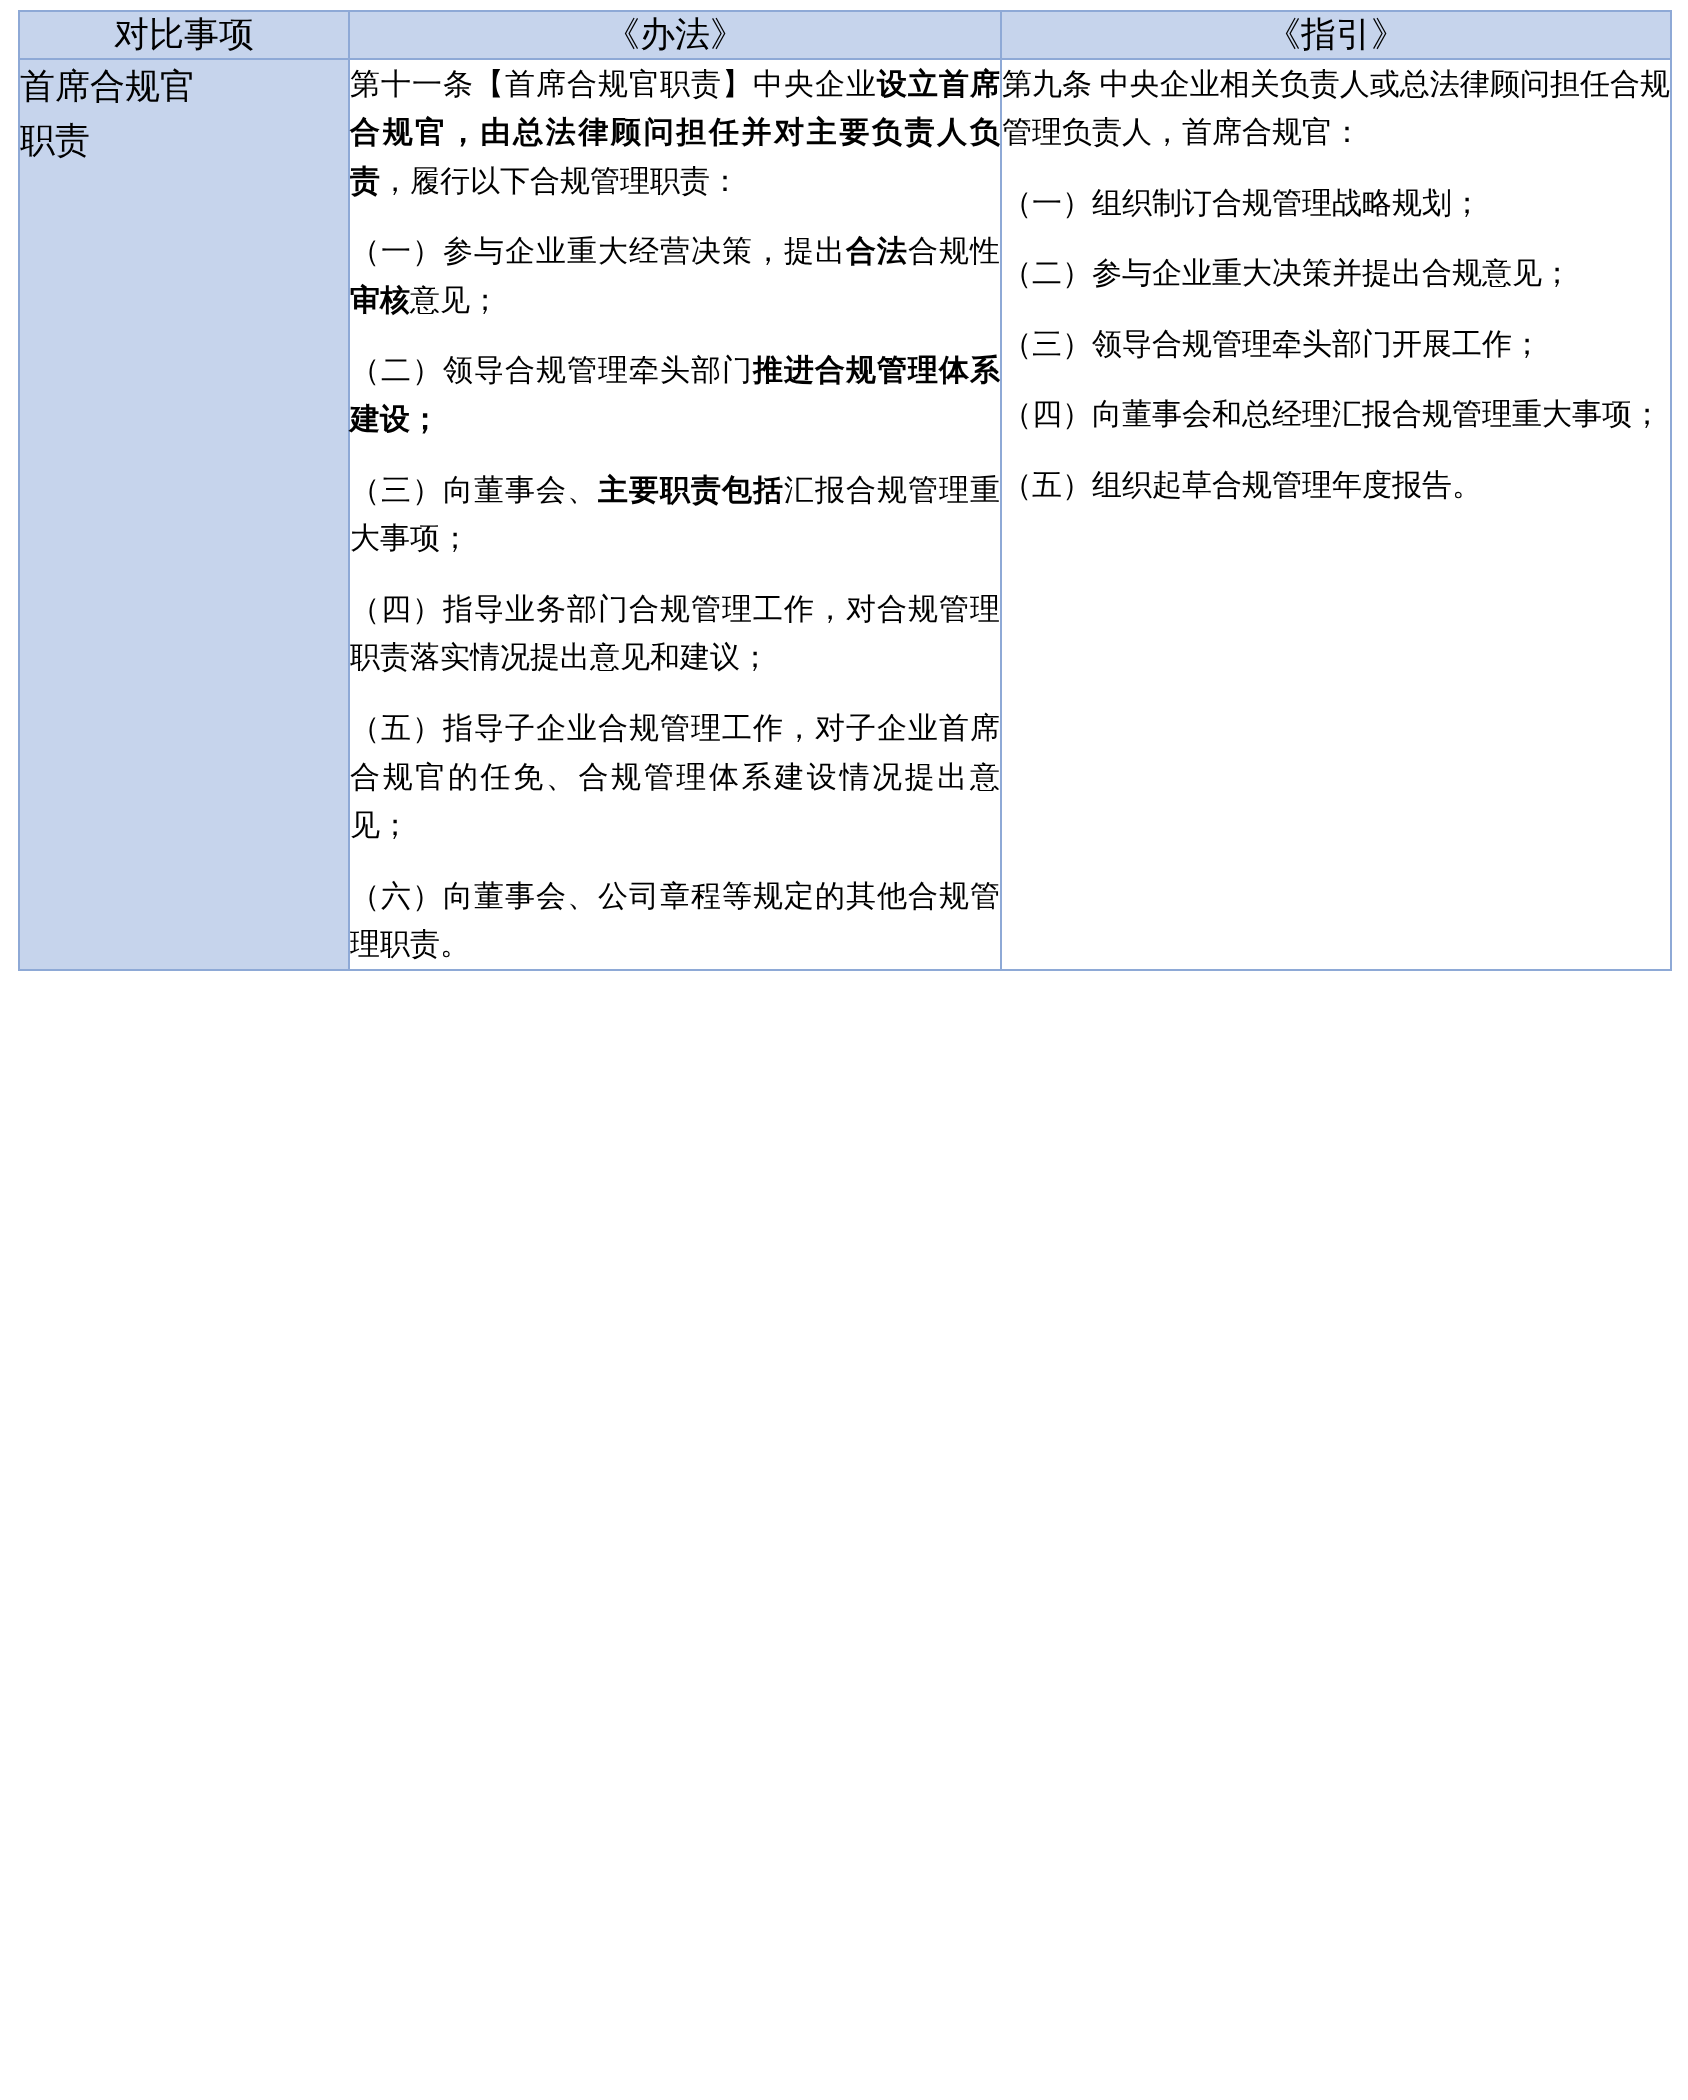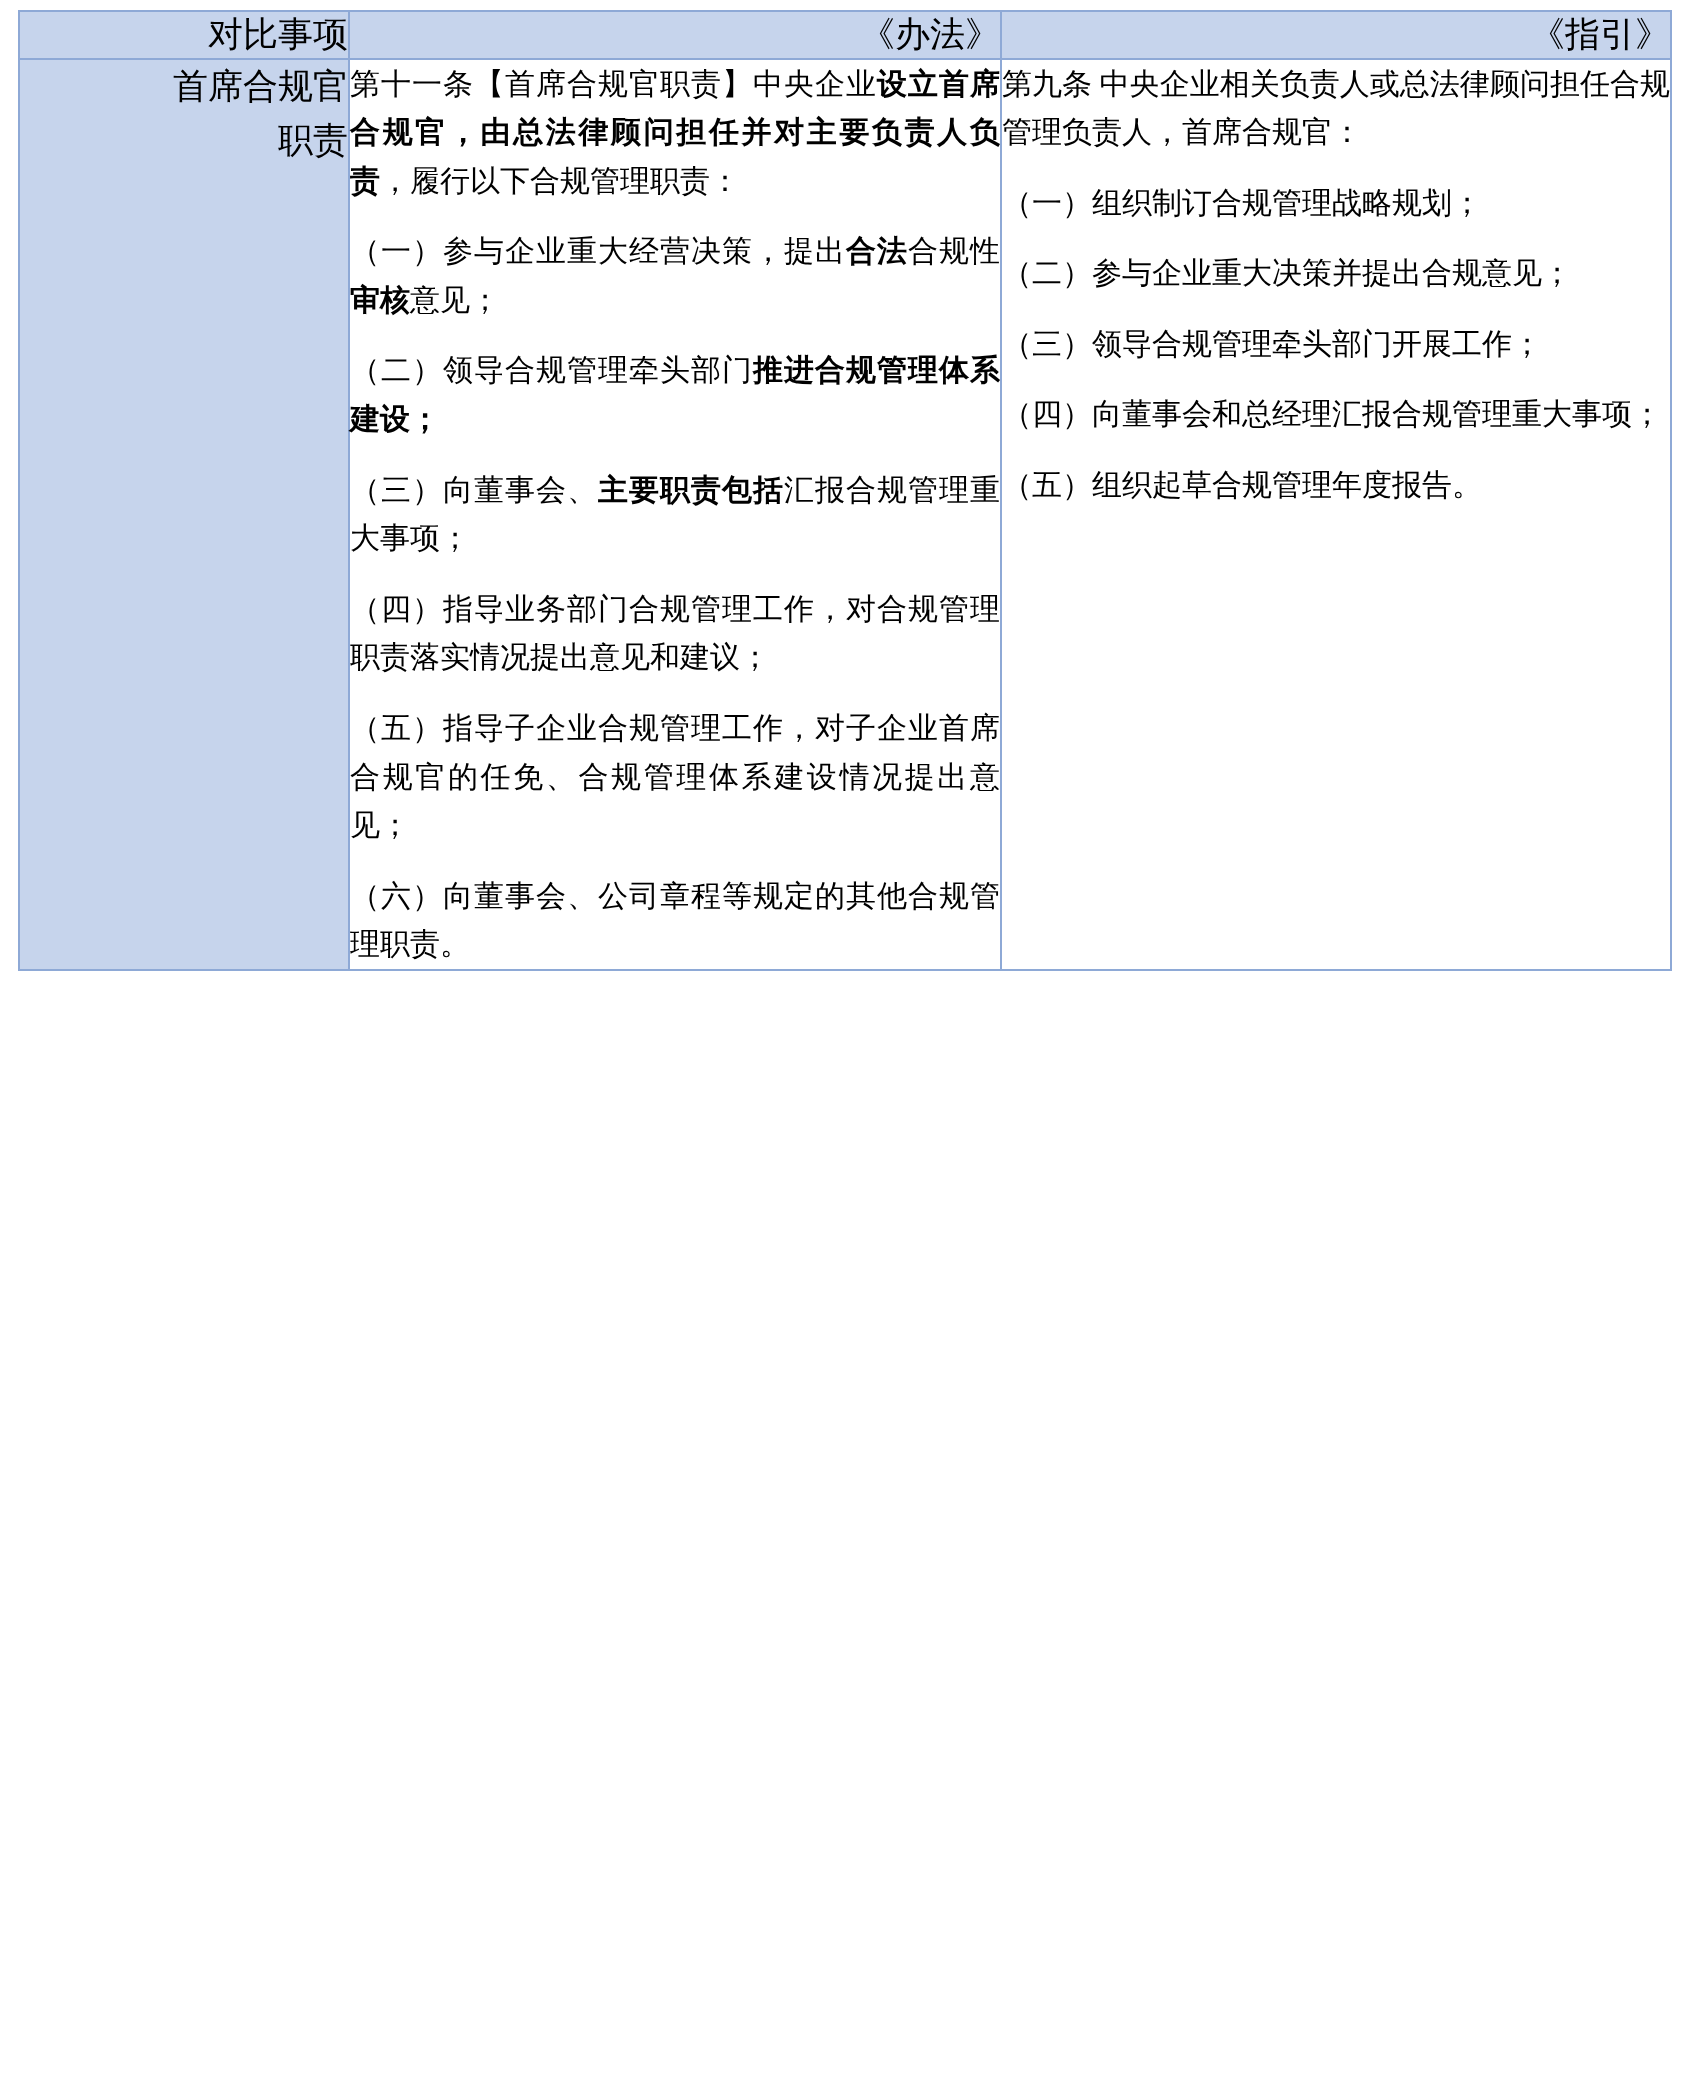--- a/index.html
+++ b/index.html
@@ -28,32 +28,32 @@
   table.compare col.c3 { width: 670px; }
 
   table.compare th,
   table.compare td {
     border: 2px solid #8ea9d6;
     vertical-align: top;
     padding: 0;
   }
   thead th {
     background: #c6d4ec;
-    text-align: right;
+    text-align: center;
     font-weight: normal;
     font-size: 35px;
     line-height: 1.3;
     padding: 14px 6px 16px 6px;
   }
   thead th .hdr-title {
     display: block;
   }
   td.label-cell {
     background: #c6d4ec;
-    text-align: right;
+    text-align: left;
     vertical-align: middle;
     font-size: 35px;
     line-height: 1.55;
     padding: 10px 8px;
   }
   td.body-cell {
     background: #ffffff;
     padding: 22px 20px 26px 22px;
   }
   .para {

